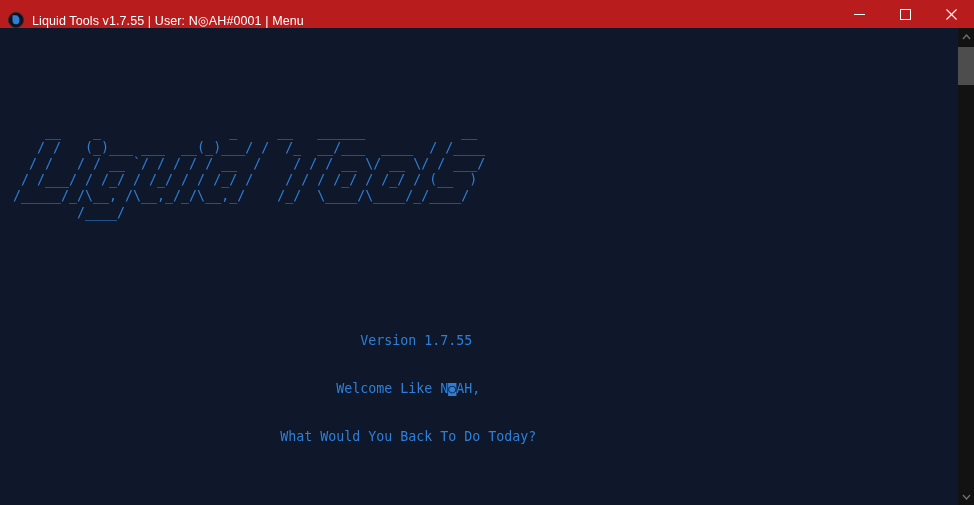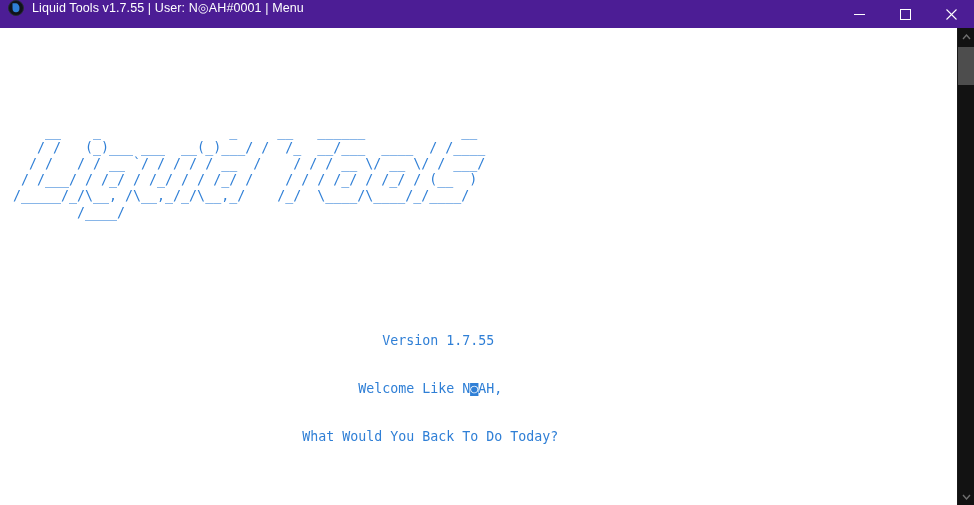--- a/index.html
+++ b/index.html
@@ -8,23 +8,23 @@
     margin: 0; padding: 0;
     width: 974px; height: 505px;
     overflow: hidden;
     background: #0c0c0c;
     font-family: "DejaVu Sans Mono", monospace;
   }
 
   
   #titlebar {
     height: 28px;
-    background: #4c1d95;
+    background: #b91c1c;
     display: flex;
-    align-items: flex-start;
+    align-items: flex-end;
     position: relative;
     user-select: none;
   }
   #app-icon {
     width: 16px; height: 16px;
     margin-left: 8px; margin-right: 8px;
     border-radius: 50%;
     background: #11131a;
     border: 1px solid #262b36;
     position: relative;
@@ -55,21 +55,21 @@
     width: 46px; height: 28px;
     display: flex; align-items: center; justify-content: center;
     color: #ffffff;
   }
   .wbtn svg { display: block; }
 
   
   #console {
     position: relative;
     height: 477px;
-    background: #ffffff;
+    background: #0f172a;
     overflow: hidden;
   }
   #console-text {
     position: absolute;
     left: 0; top: 0;
     right: 17px;
     color: #cccccc;
     font-family: "DejaVu Sans Mono", monospace;
     font-size: 13.3px;
     line-height: 16.05px;
@@ -79,21 +79,21 @@
   .pad { display: block; }
   #ascii-logo {
     color: #2f7fd6;
     font-family: "DejaVu Sans Mono", monospace;
     font-size: 13.3px;
     line-height: 16.05px;
     white-space: pre;
     display: block;
     padding-left: 13px;
   }
-  .blue { color: #2f7fd6; display: block; padding-left: 22px; }
+  .blue { color: #2f7fd6; display: block; }
   .blank { display: block; height: 16.05px; }
 
   
   #scrollbar {
     position: absolute;
     right: 0; top: 0;
     width: 17px; height: 477px;
     background: #121212;
     border-left: 1px solid #191919;
   }

